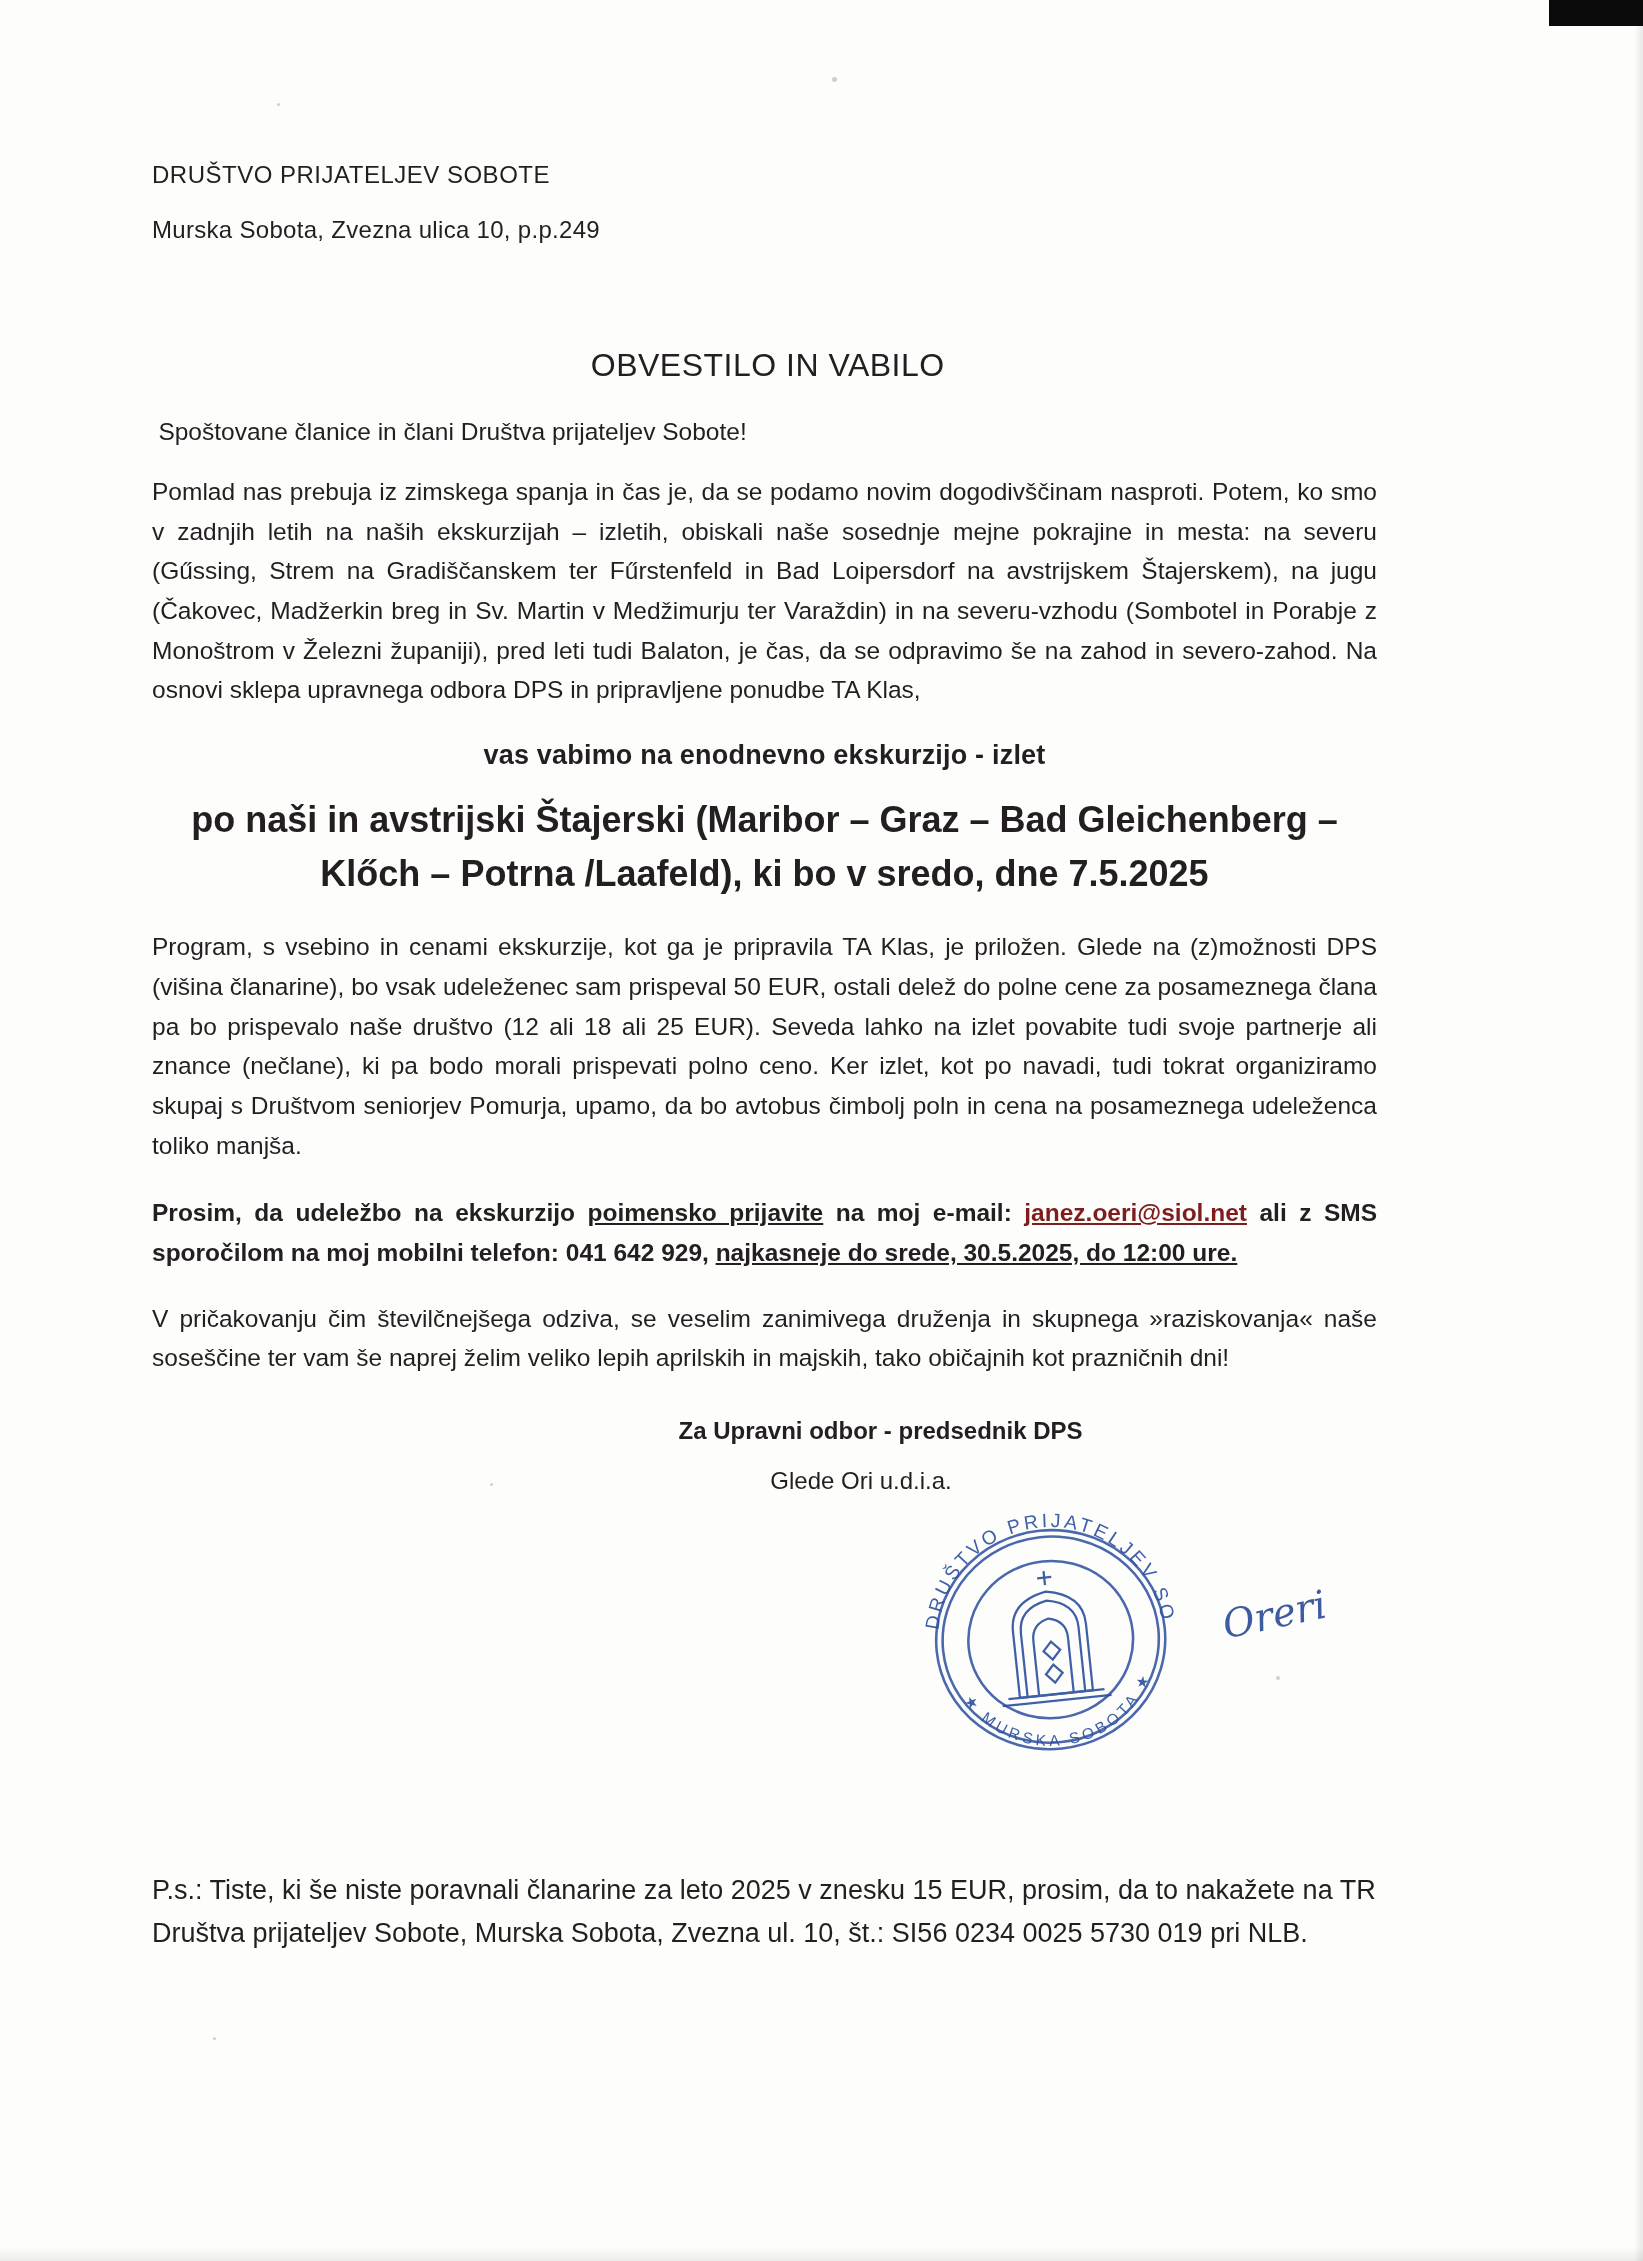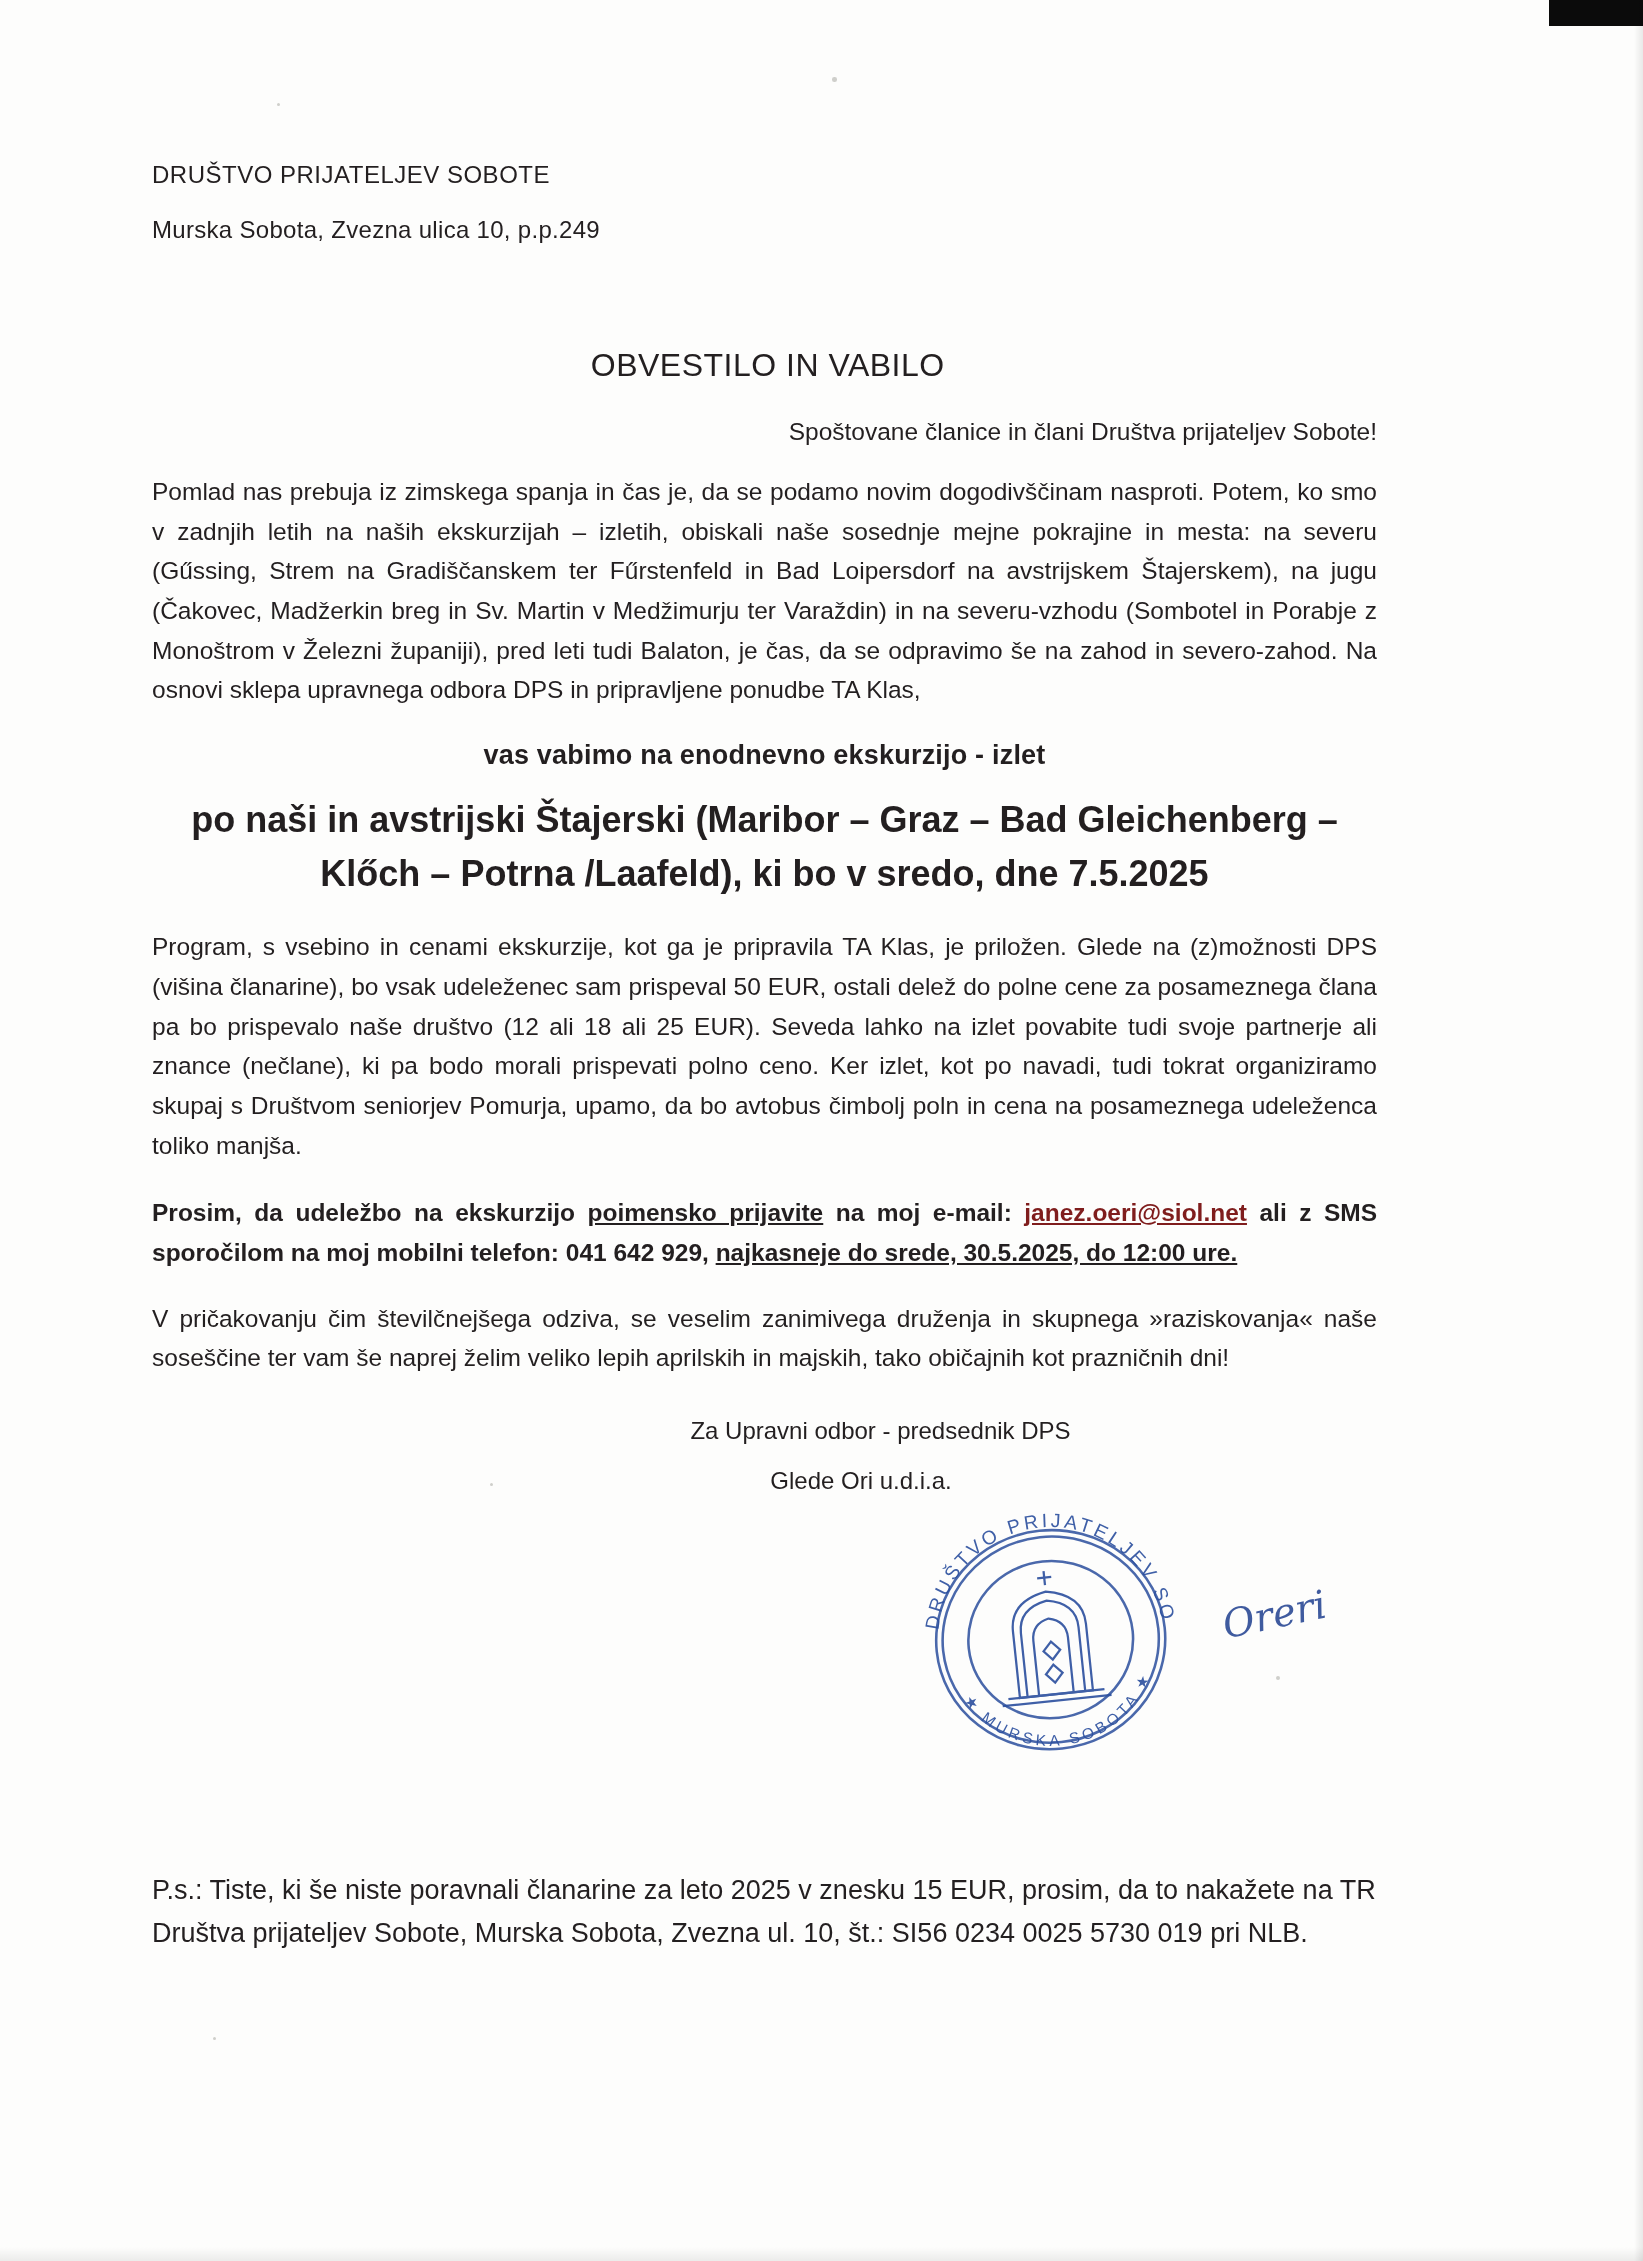--- a/index.html
+++ b/index.html
@@ -70,21 +70,21 @@
   }
 
   .title {
     text-align: center;
     font-size: 32px;
     letter-spacing: 0.5px;
     margin-top: 103px;
     margin-left: 6.4px;
   }
   .salutation {
-    text-align: right;
+    text-align: left;
     font-size: 24.5px;
     margin-top: 34px;
     margin-left: 6.4px;
   }
 
   .para {
     font-size: 24.5px;
     line-height: 1.62;
     text-align: justify;
     text-justify: inter-word;
@@ -117,21 +117,21 @@
   .mail {
     color: #7f1d1d;
     text-decoration: underline;
   }
 
   .signature-block {
     margin-top: 39px;
     text-align: center;
     font-size: 24px;
   }
-  .signature-block .role { margin-left: 232px; }
+  .signature-block .role { margin-left: 232px; font-weight: bold; }
   .signature-block .name {
     margin-left: 193px;
     margin-top: 22px;
   }
 
   
   .stamp-wrap {
     position: relative;
     height: 277px;
   }

